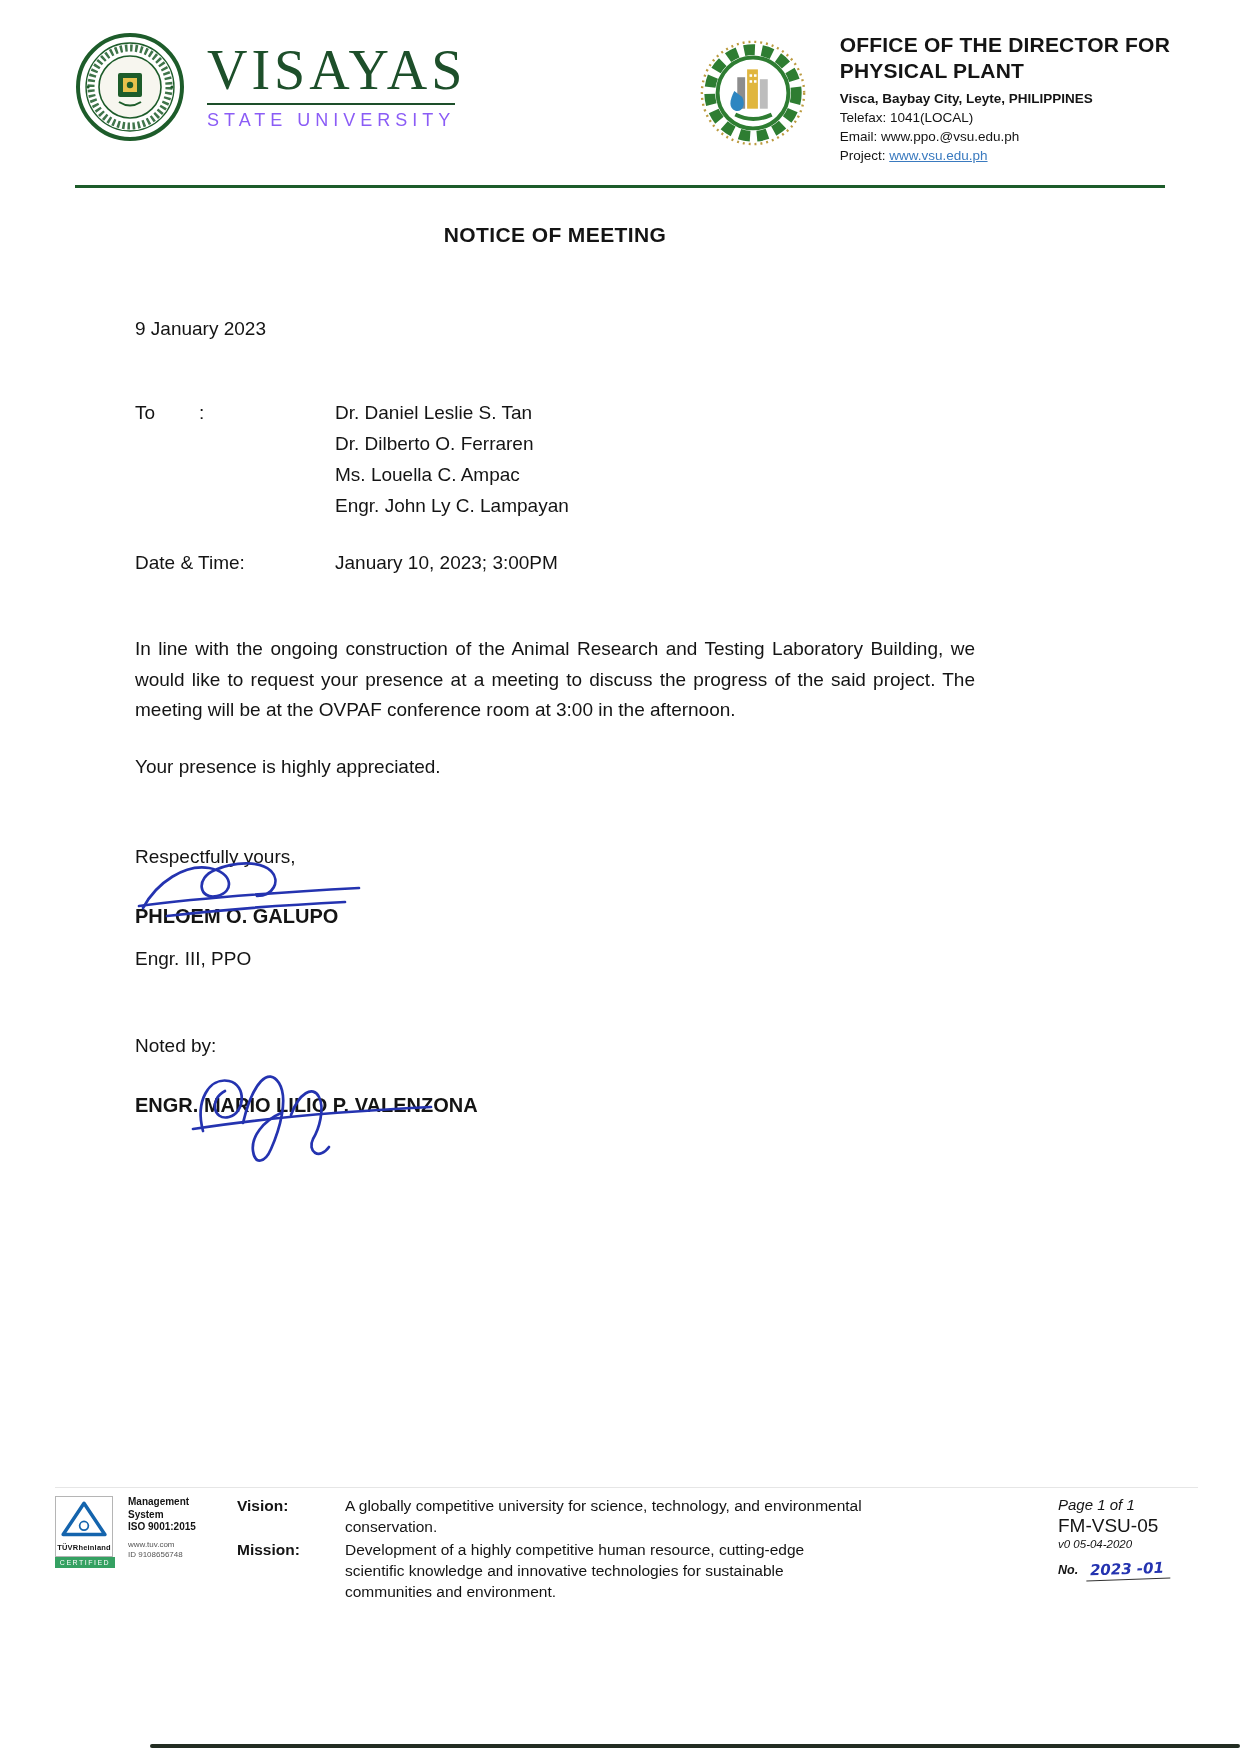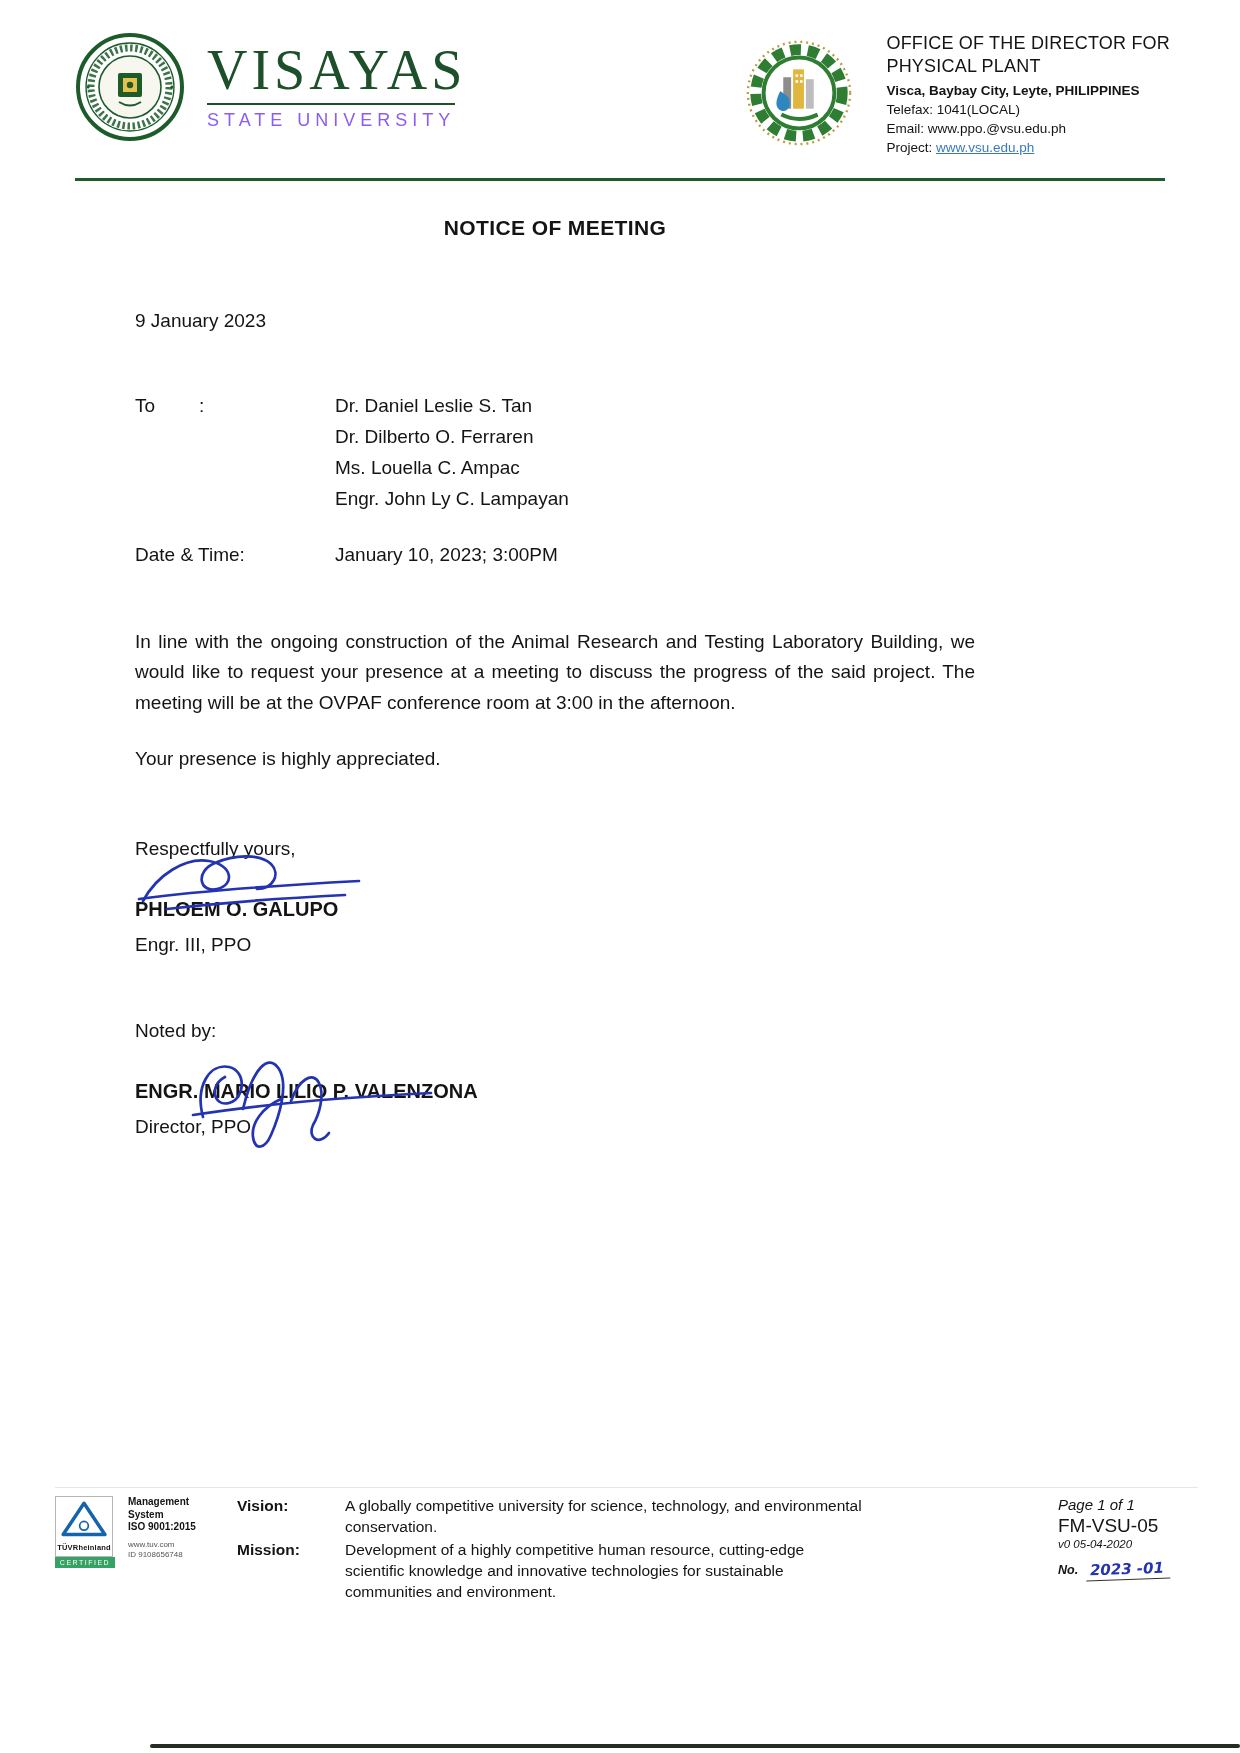--- a/index.html
+++ b/index.html
@@ -9,21 +9,21 @@
 
   
   .letterhead { display:flex; align-items:flex-start; padding:32px 70px 0 75px; }
   .seal { width:110px; height:110px; flex:0 0 auto; }
   .wordmark { margin:10px 0 0 22px; }
   .wordmark-main { font-family:"Liberation Serif", serif; font-size:56px; line-height:1; letter-spacing:4px; color:#1d4f2a; font-weight:500; }
   .wordmark-sub { margin-top:5px; padding-top:5px; border-top:2px solid #1d4f2a; width:fit-content;
                   font-size:18px; letter-spacing:5px; color:#8b5cf6; }
   .ppo-logo { width:118px; height:118px; margin-left:auto; flex:0 0 auto; }
   .office-block { margin-left:28px; max-width:345px; }
-  .office-name { font-size:18px; font-weight:normal; line-height:1.25; letter-spacing:.2px; }
+  .office-name { font-size:21px; font-weight:bold; line-height:1.25; letter-spacing:.2px; }
   .office-details { margin-top:4px; font-size:13.5px; line-height:1.42; }
   .office-details .addr { font-weight:bold; }
   .weblink { color:#3a7abf; text-decoration:underline; cursor:pointer; }
 
   .header-rule { height:3px; background:#1d5c2a; margin:20px 75px 0 75px; }
 
   
   .content { margin:0 265px 0 135px; font-size:19px; line-height:1.6; }
   .doc-title { margin-top:30px; text-align:center; font-size:21px; font-weight:bold; letter-spacing:.4px; }
   .date-line { margin-top:62px; }
@@ -33,21 +33,21 @@
   .recipients div { line-height:1.63; }
   .subject-row { margin-top:30px; }
   .subject-row .val div { line-height:1.63; }
   .datetime-row { margin-top:26px; }
   .body-par { margin-top:56px; text-align:justify; }
   .closing-line { margin-top:26px; }
   .valediction { margin-top:60px; }
 
   .sig-block { position:relative; margin-top:28px; }
   .sig-name { font-weight:bold; font-size:20px; }
-  .sig-title { font-size:19px; margin-top:5px; }
+  .sig-title { font-size:19px; margin-top:12px; }
   .sig-scribble-1 { position:absolute; left:-2px; top:-52px; pointer-events:none; }
   .noted-label { margin-top:56px; }
   .noted-block { position:relative; margin-top:28px; }
   .sig-scribble-2 { position:absolute; left:52px; top:-38px; pointer-events:none; }
   .ink { stroke:#2433b0; stroke-width:2.7; fill:none; stroke-linecap:round; }
 
   
   .footer { position:absolute; left:55px; right:42px; top:1487px; display:flex; align-items:flex-start; gap:13px;
             border-top:1px solid #e6e6e6; padding-top:8px; }
   .tuv { width:60px; flex:0 0 auto; }
@@ -175,21 +175,20 @@
     <p class="noted-label">Noted by:</p>
 
     <div class="noted-block">
       <svg class="sig-scribble-2" width="250" height="125" viewBox="0 0 250 125">
         <path class="ink" d="M16 80 C8 50 22 26 42 30 C60 34 58 62 42 66 C26 70 22 48 38 40"></path>
         <path class="ink" d="M56 72 C66 30 82 16 92 32 C102 48 92 80 84 98 C78 112 68 114 66 100 C64 86 76 70 94 62"></path>
         <path class="ink" d="M104 64 C112 42 126 34 132 46 C138 58 132 78 126 88 C120 100 132 110 142 96"></path>
         <path class="ink" d="M6 78 C70 68 160 60 244 56"></path>
       </svg>
       <div class="sig-name">ENGR. MARIO LILIO P. VALENZONA</div>
-      <div class="sig-title">Director, PPO</div>
     </div>
   </main>
 
   <footer class="footer">
     <div class="tuv">
       <div class="tuv-box">
         <svg width="54" height="40" viewBox="0 0 60 46">
           <polygon points="30,6 54,42 6,42" fill="none" stroke="#1464ad" stroke-width="4" stroke-linejoin="round"></polygon>
           <circle cx="30" cy="32" r="5" fill="none" stroke="#1464ad" stroke-width="2"></circle>
         </svg>

